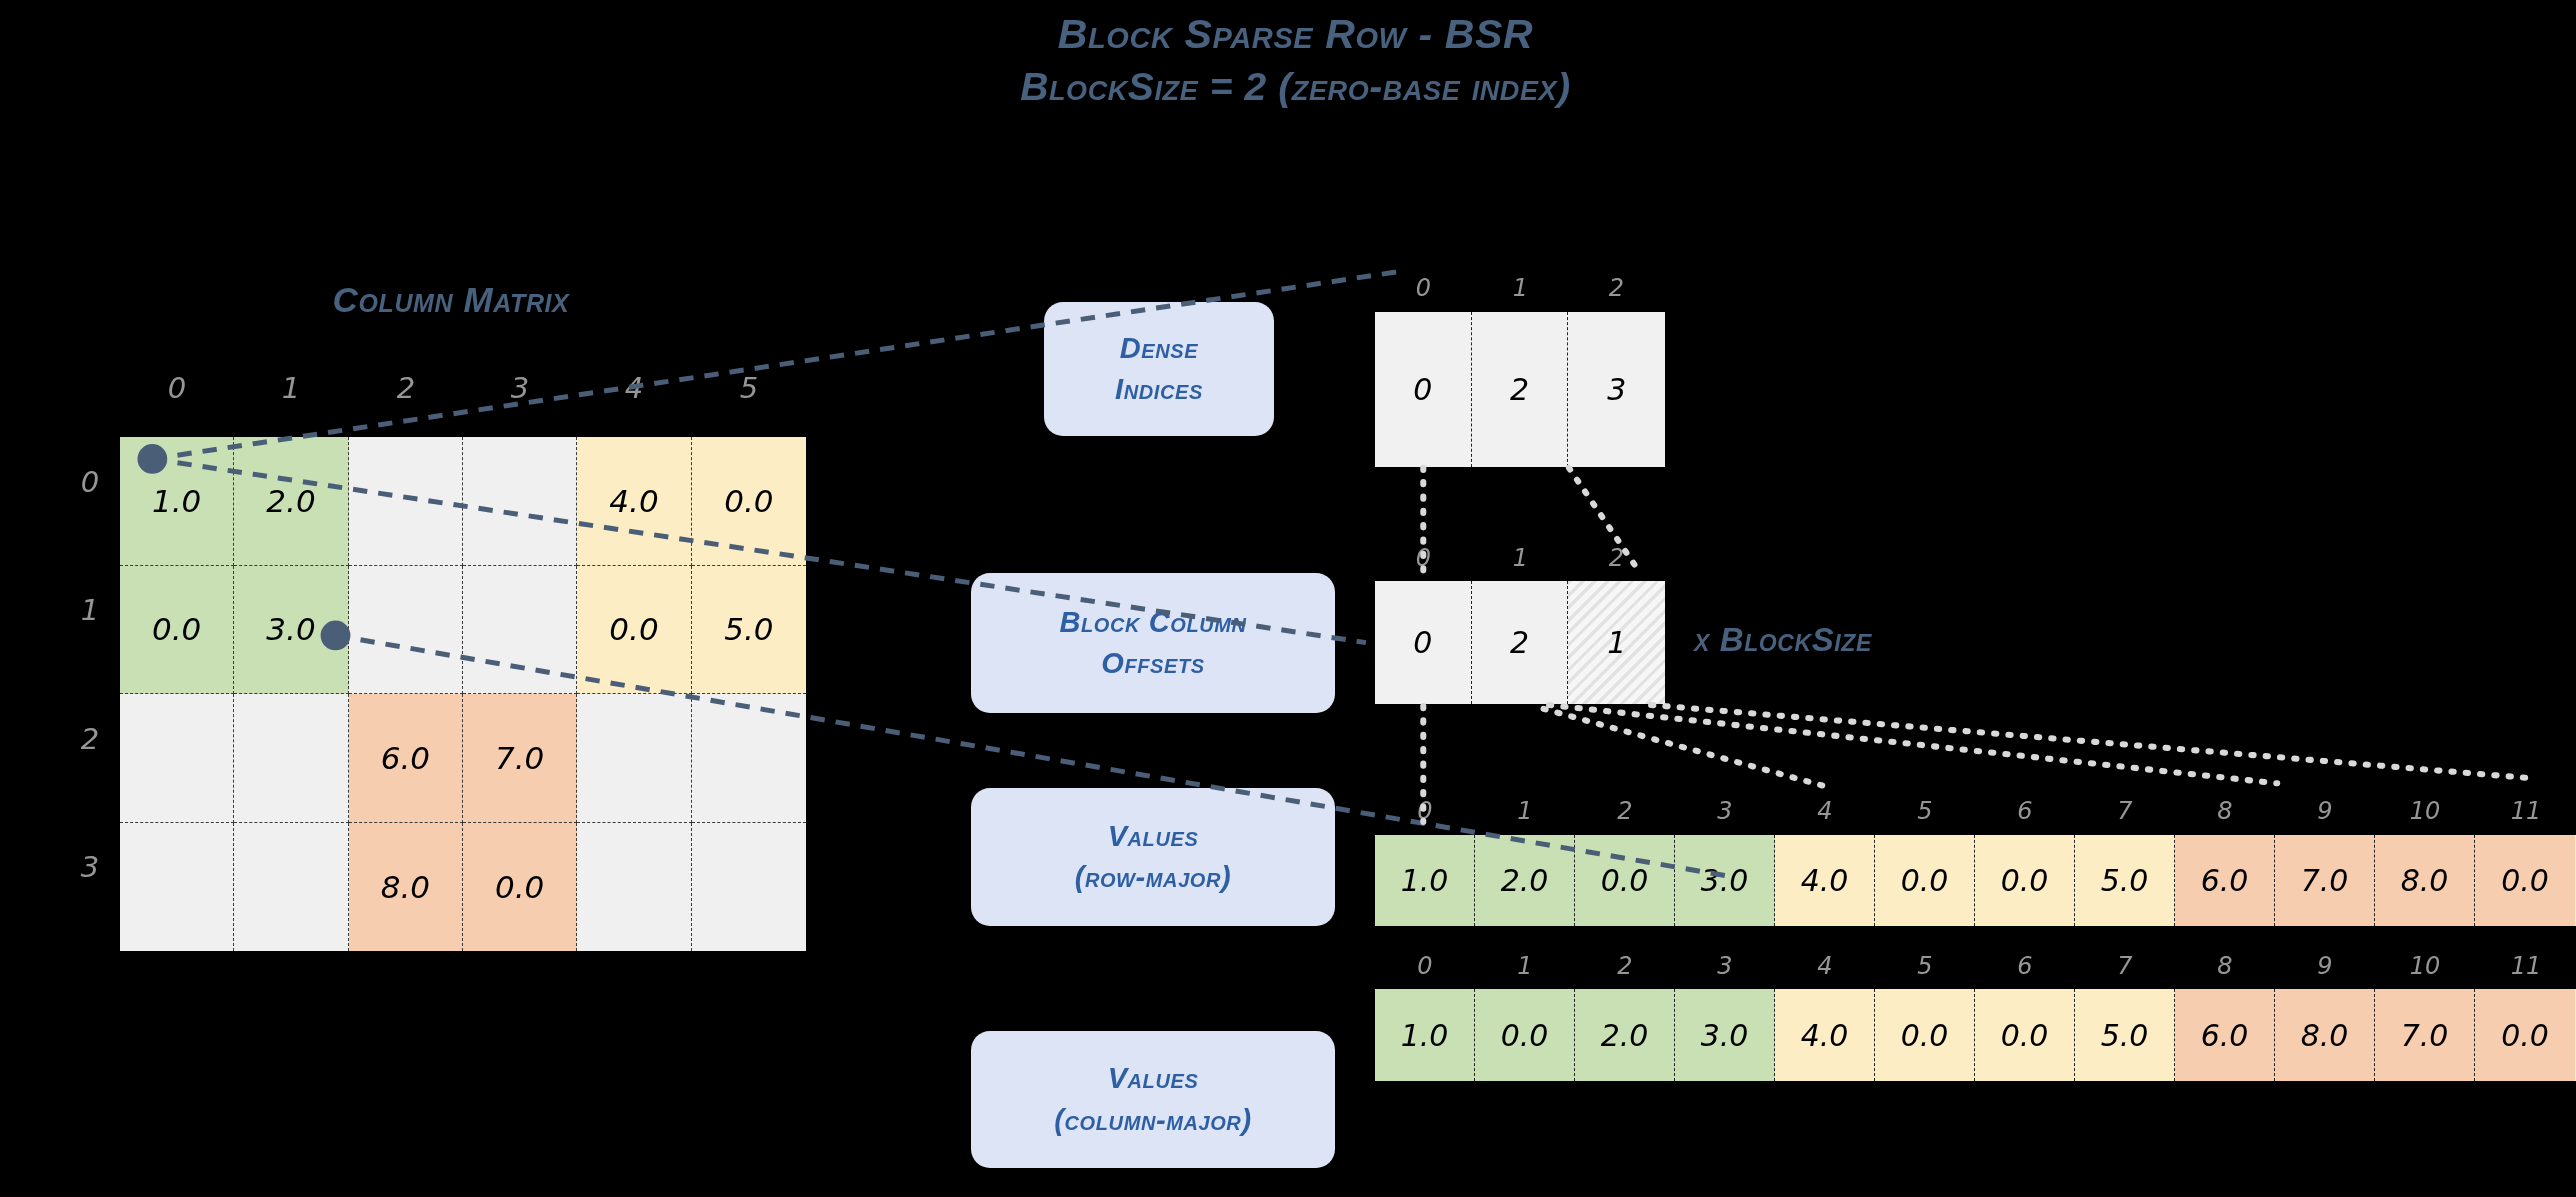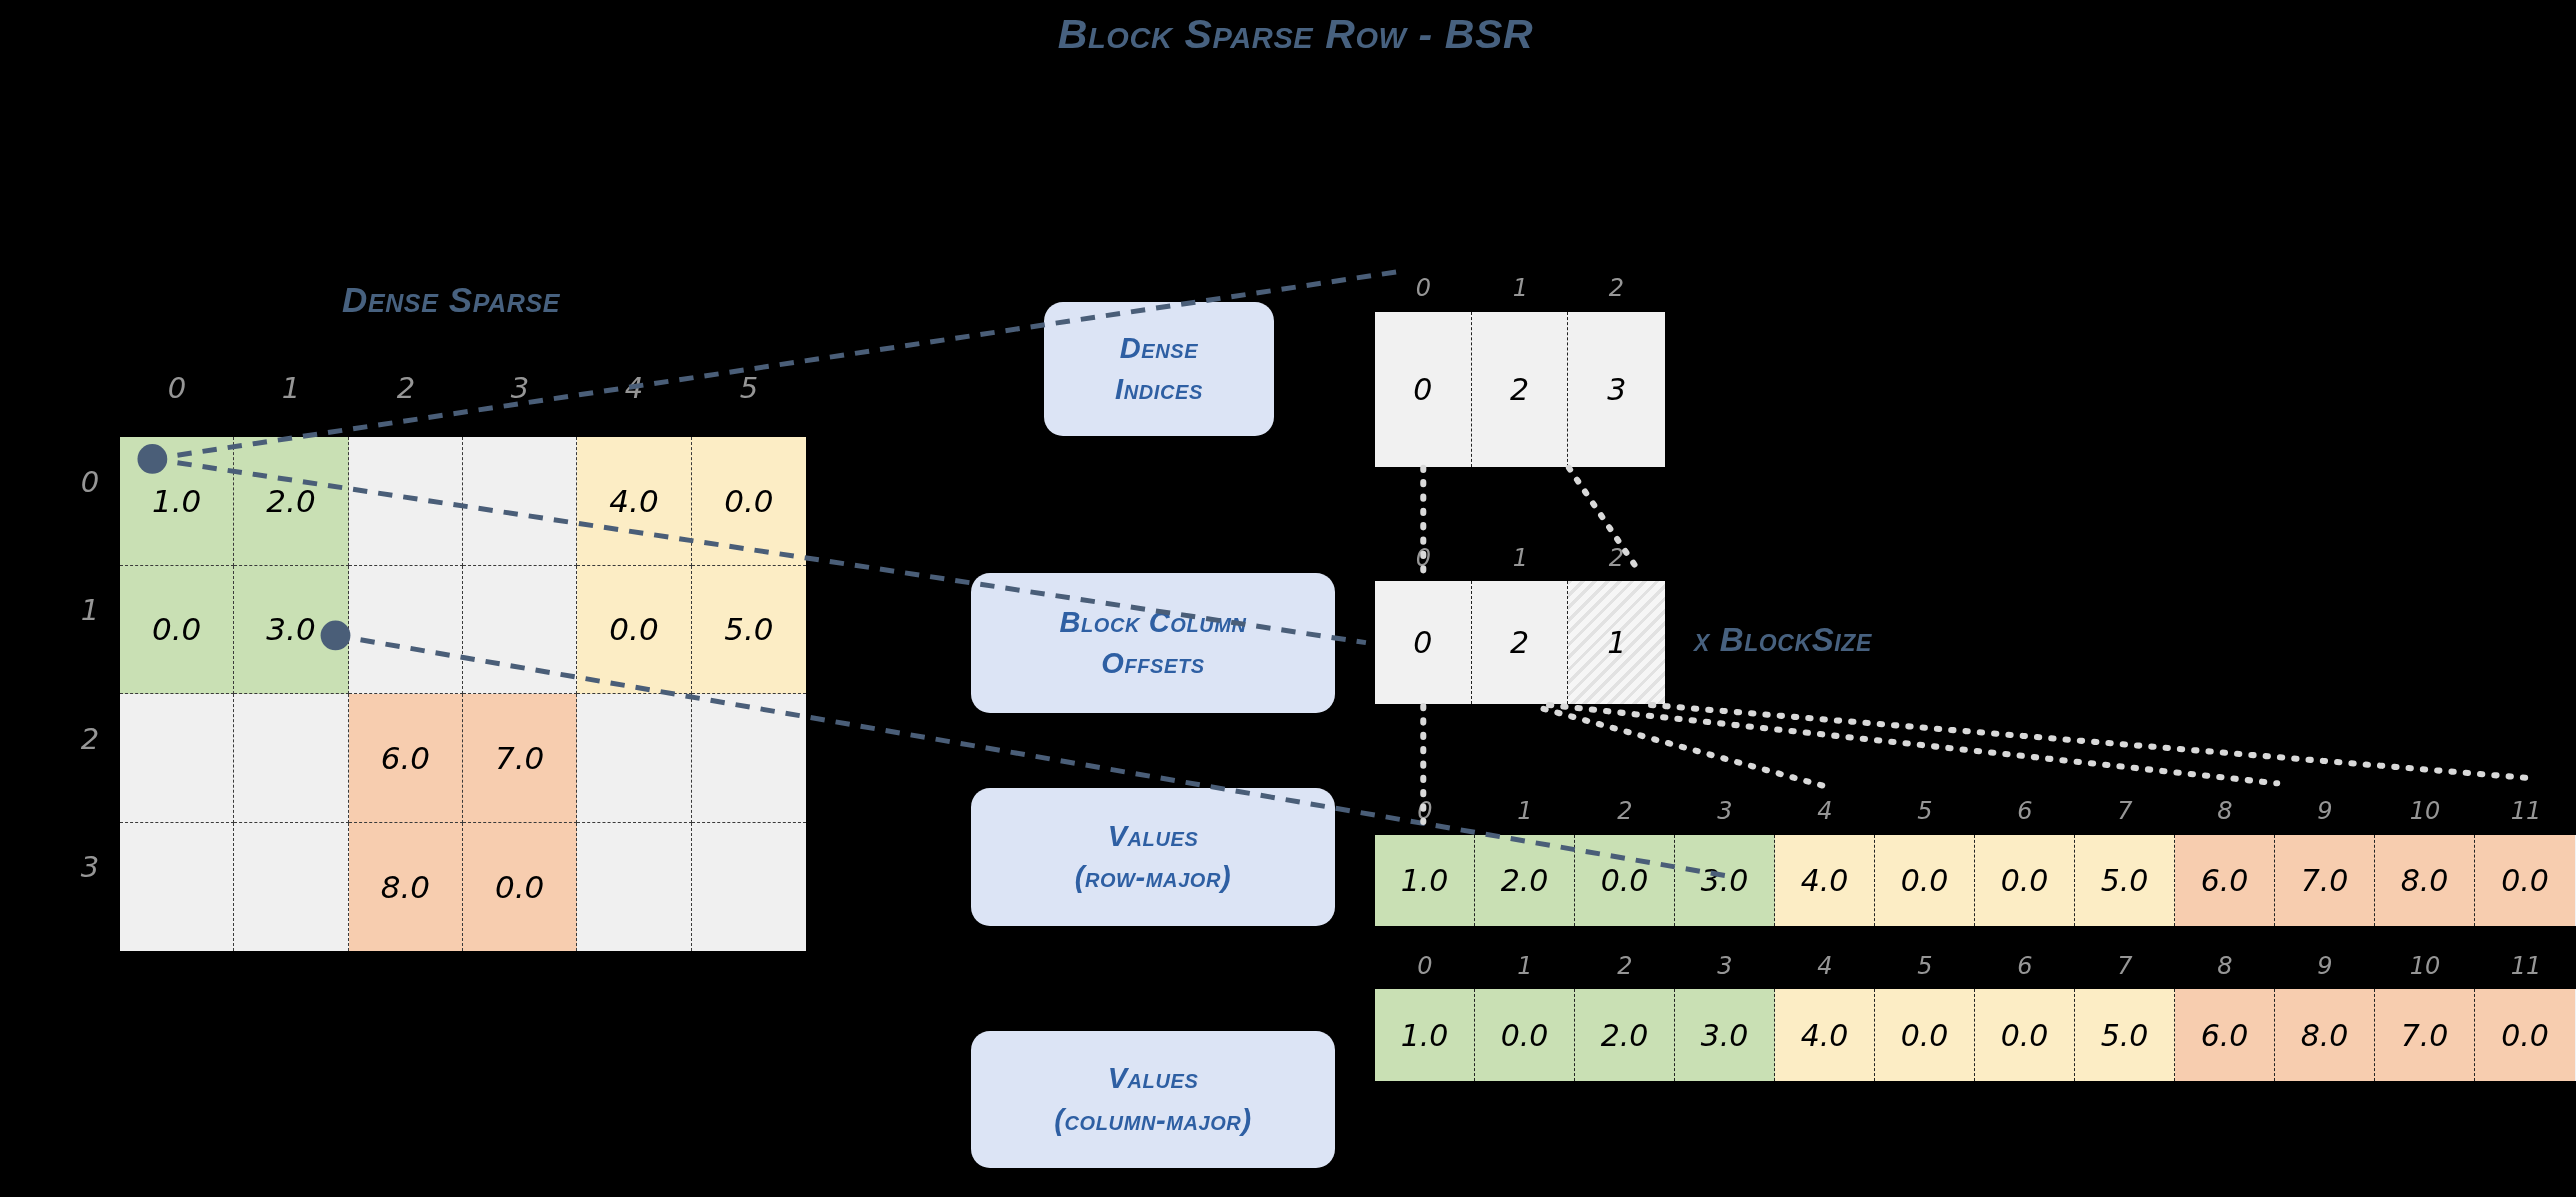--- a/index.html
+++ b/index.html
@@ -94,22 +94,23 @@
 
   svg.overlay{position:absolute;left:0;top:0;width:2576px;height:1197px;
               pointer-events:none;overflow:visible;}
 </style>
 </head>
 <body>
 
 <div id="stage">
 
   <div class="abs title" id="main-title">Block Sparse Row - BSR</div>
-
-  <div class="abs" id="dense-title">Dense Sparse</div>
+  <div class="abs title" id="sub-title">BlockSize = 2 (zero-base index)</div>
+
+  <div class="abs" id="dense-title">Column Matrix</div>
 
   <div id="col-headers">
       <div class="hdr-col" style="left: 116px; top: 371px; width: 114px;">0</div>
       <div class="hdr-col" style="left: 230px; top: 371px; width: 114px;">1</div>
       <div class="hdr-col" style="left: 345px; top: 371px; width: 114px;">2</div>
       <div class="hdr-col" style="left: 459px; top: 371px; width: 114px;">3</div>
       <div class="hdr-col" style="left: 573px; top: 371px; width: 114px;">4</div>
       <div class="hdr-col" style="left: 688px; top: 371px; width: 114px;">5</div>
     </div>
   <div id="row-headers">

